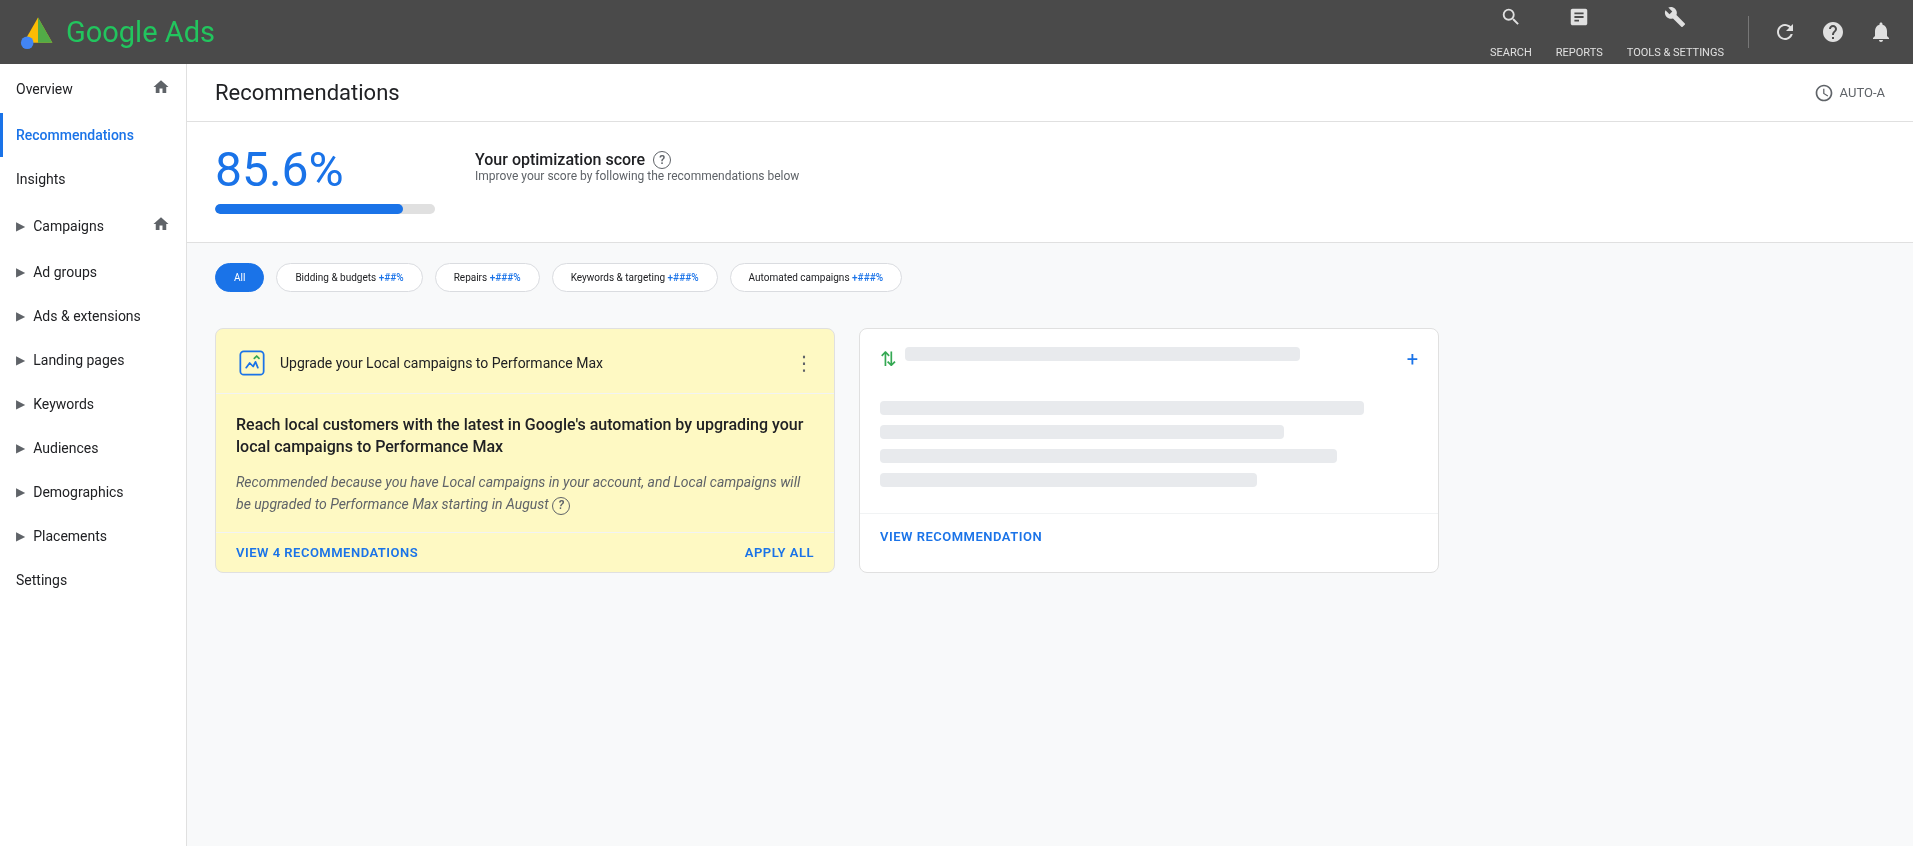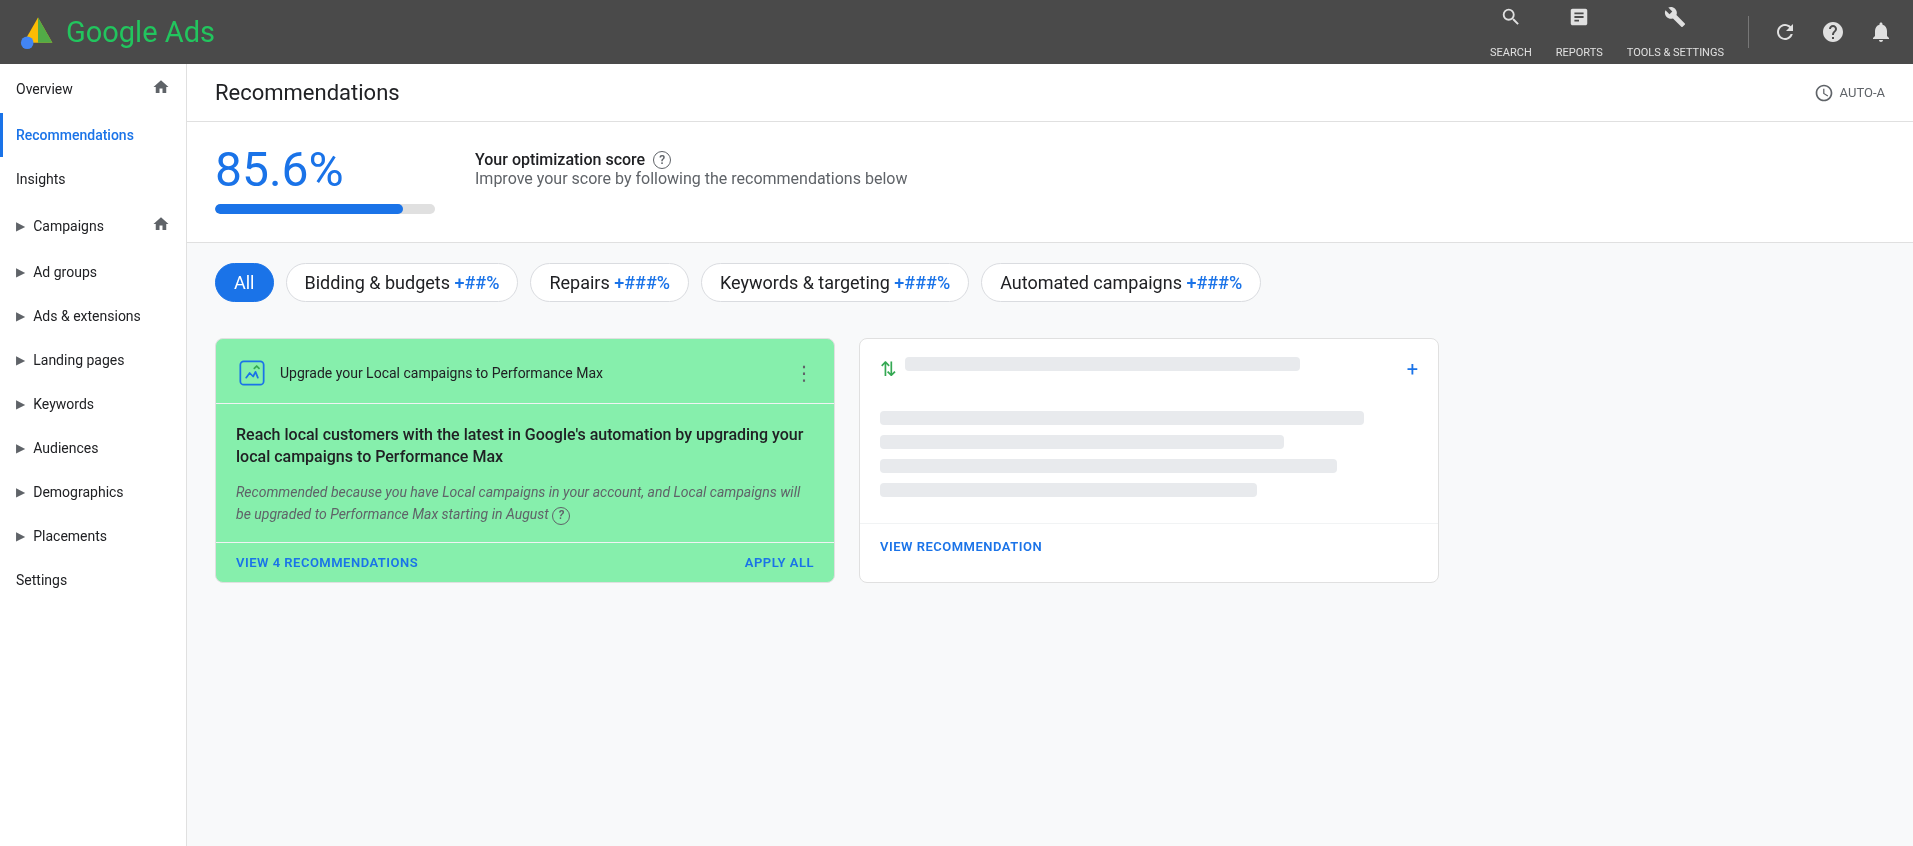--- a/index.html
+++ b/index.html
@@ -173,37 +173,37 @@
     }
     .score-heading {
       font-size: 16px;
       color: #202124;
       font-weight: 500;
       display: flex;
       align-items: center;
       gap: 8px;
     }
     .score-desc {
-      font-size: 16px;
+      font-size: 12px;
       color: #5f6368;
     }
 
     
     .filter-tabs {
       background: #f8f9fa;
       padding: 20px 28px;
       display: flex;
       align-items: center;
       gap: 12px;
     }
     .filter-tab {
       padding: 8px 18px;
       border-radius: 20px;
       border: 1px solid #dadce0;
-      font-size: 18px;
+      font-size: 10px;
       color: #202124;
       cursor: pointer;
       background: #fff;
       white-space: nowrap;
     }
     .filter-tab.active {
       background: #1a73e8;
       color: #fff;
       border-color: #1a73e8;
     }
@@ -214,21 +214,21 @@
 
     
     .cards-section {
       padding: 16px 28px;
       display: flex;
       gap: 24px;
       flex-wrap: wrap;
     }
 
     .rec-card {
-      background: #86efac;
+      background: #fef9c3;
       border: 1px solid #e0e0e0;
       border-radius: 8px;
       width: 620px;
       overflow: hidden;
     }
 
     .rec-card-header {
       padding: 18px 20px 14px;
       display: flex;
       align-items: center;

